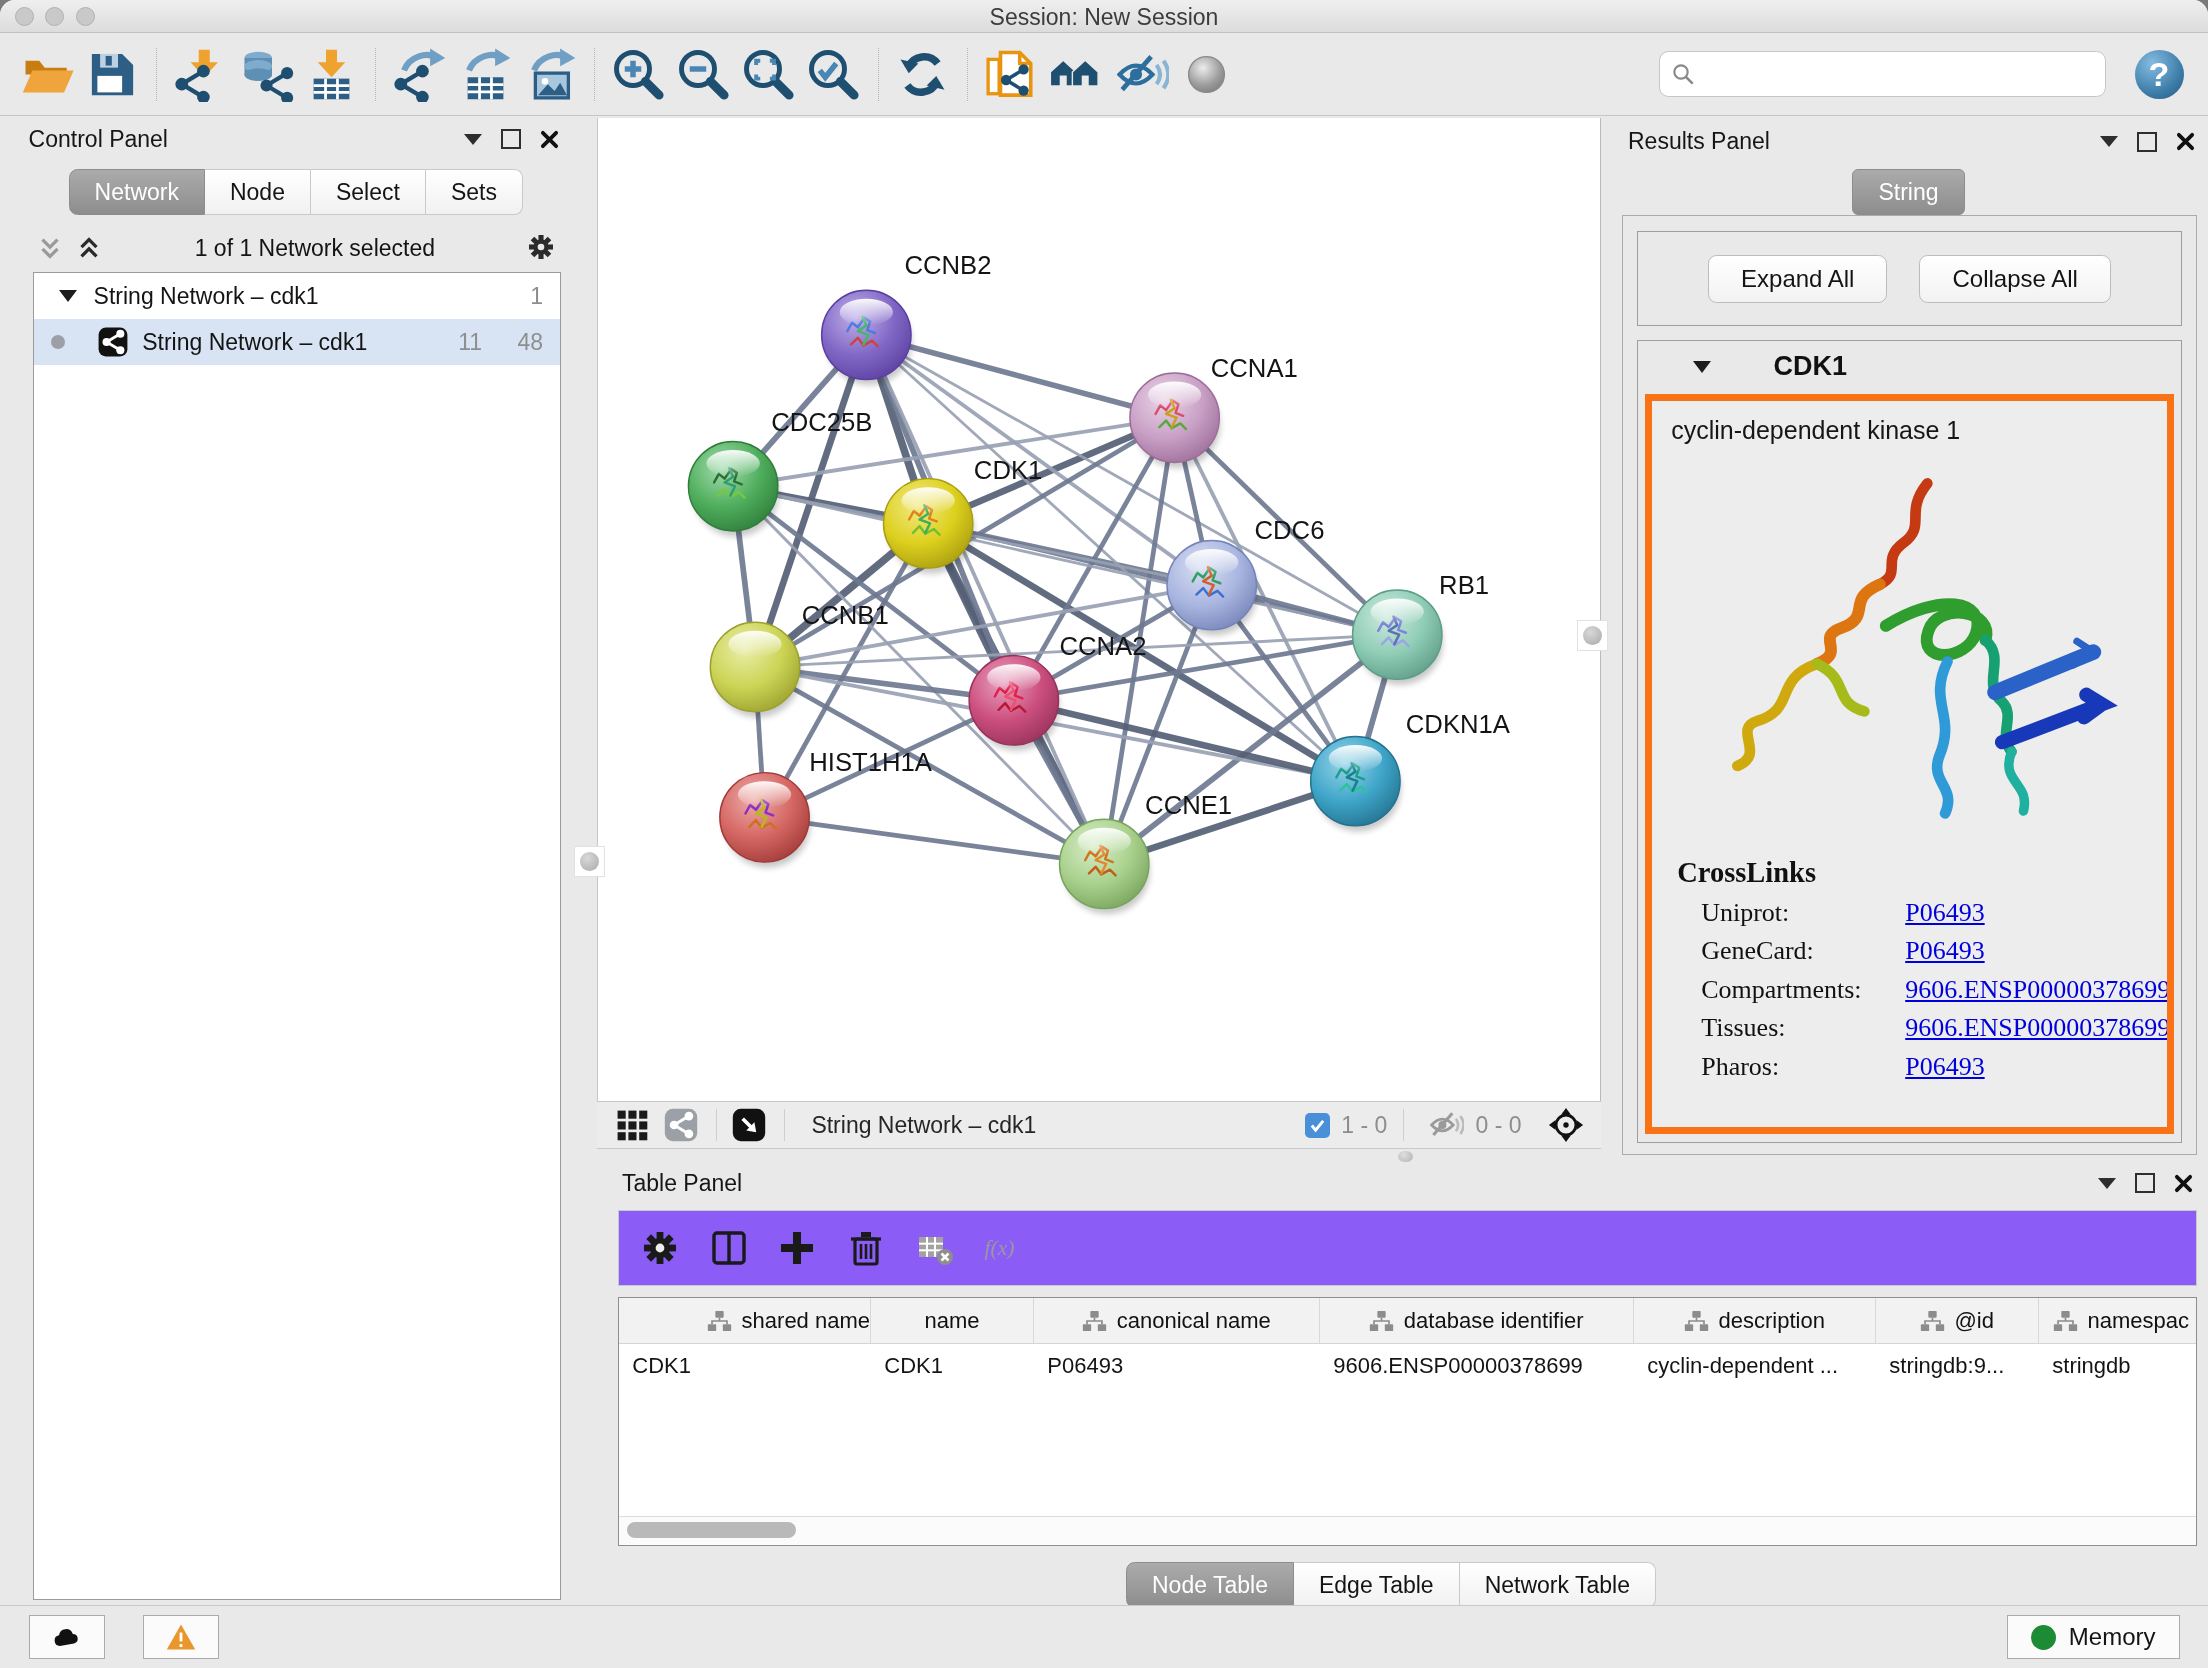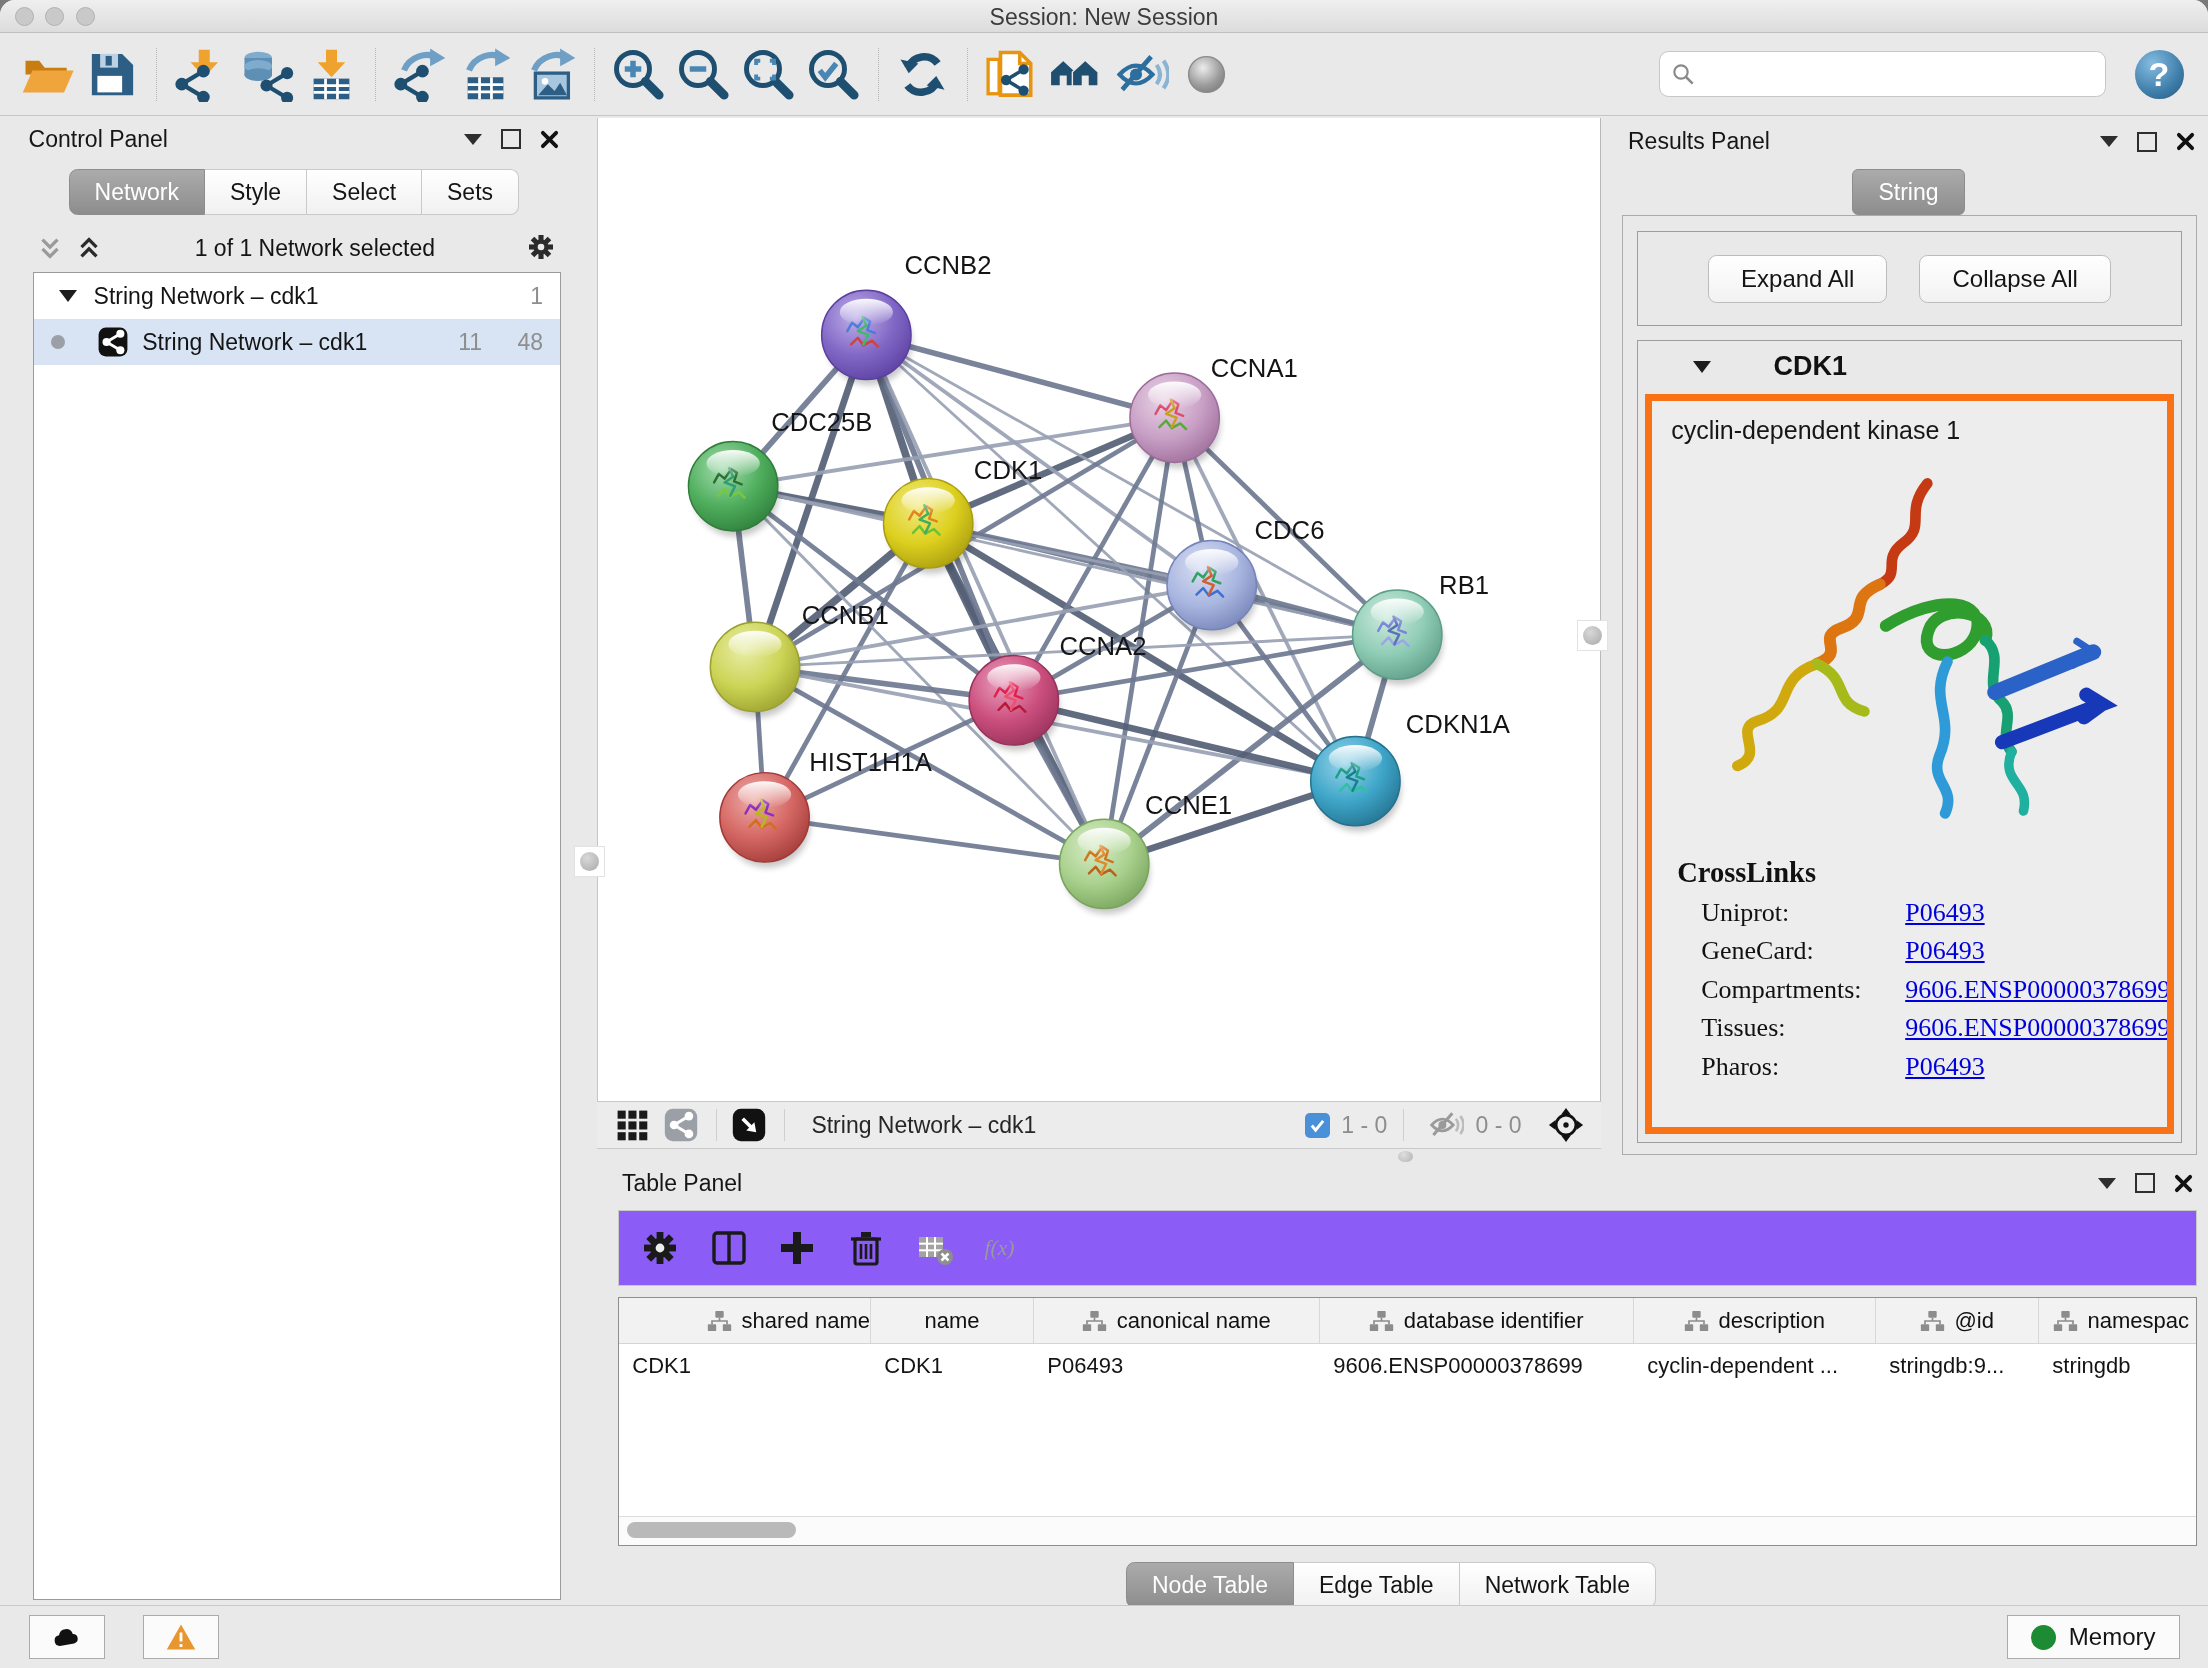--- a/index.html
+++ b/index.html
@@ -342,21 +342,21 @@
               <g stroke="#111" stroke-width="4" stroke-linecap="round">
                 <line x1="3" y1="3" x2="17" y2="17"></line>
                 <line x1="17" y1="3" x2="3" y2="17"></line>
               </g>
             </svg>
           </span>
       </span>
     </div>
     <div class="seg-tabs cp-tabs" id="cp-tabs">
         <span class="tab selected">Network</span>
-        <span class="tab">Style</span>
+        <span class="tab">Node</span>
         <span class="tab">Select</span>
         <span class="tab">Sets</span>
       </div>
     <div class="cp-sub">
       <svg viewBox="0 0 32 32">
           <g fill="none" stroke="#9a9a9a" stroke-width="3.5">
             <path d="M8 7 l8 8 8 -8"></path>
             <path d="M8 17 l8 8 8 -8"></path>
           </g>
         </svg>

